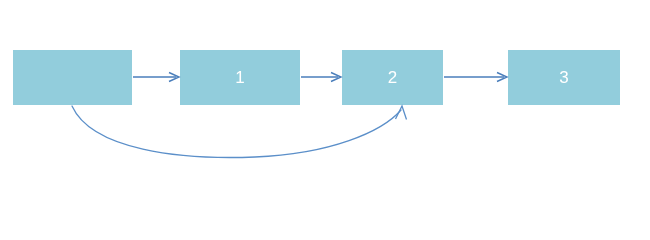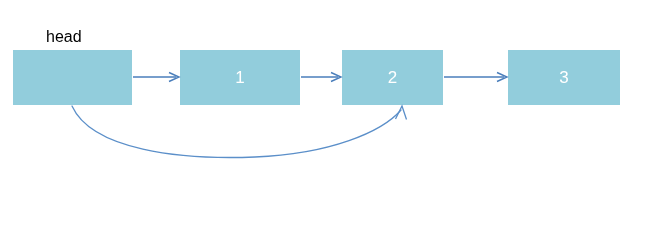--- a/index.html
+++ b/index.html
@@ -47,21 +47,20 @@
     width: 650px;
     height: 188px;
     pointer-events: none;
   }
 </style>
 </head>
 <body>
 
 <div id="canvas">
 
-  <div id="head-label">head</div>
 
   <div class="node-box" id="node-head" style="left:13px; top:50px; width:119px; height:55px;">
     <span class="node-label"></span>
   </div>
 
   <div class="node-box" id="node-1" style="left:180px; top:50px; width:120px; height:55px;">
     <span class="node-label">1</span>
   </div>
 
   <div class="node-box" id="node-2" style="left:342px; top:50px; width:101px; height:55px;">

